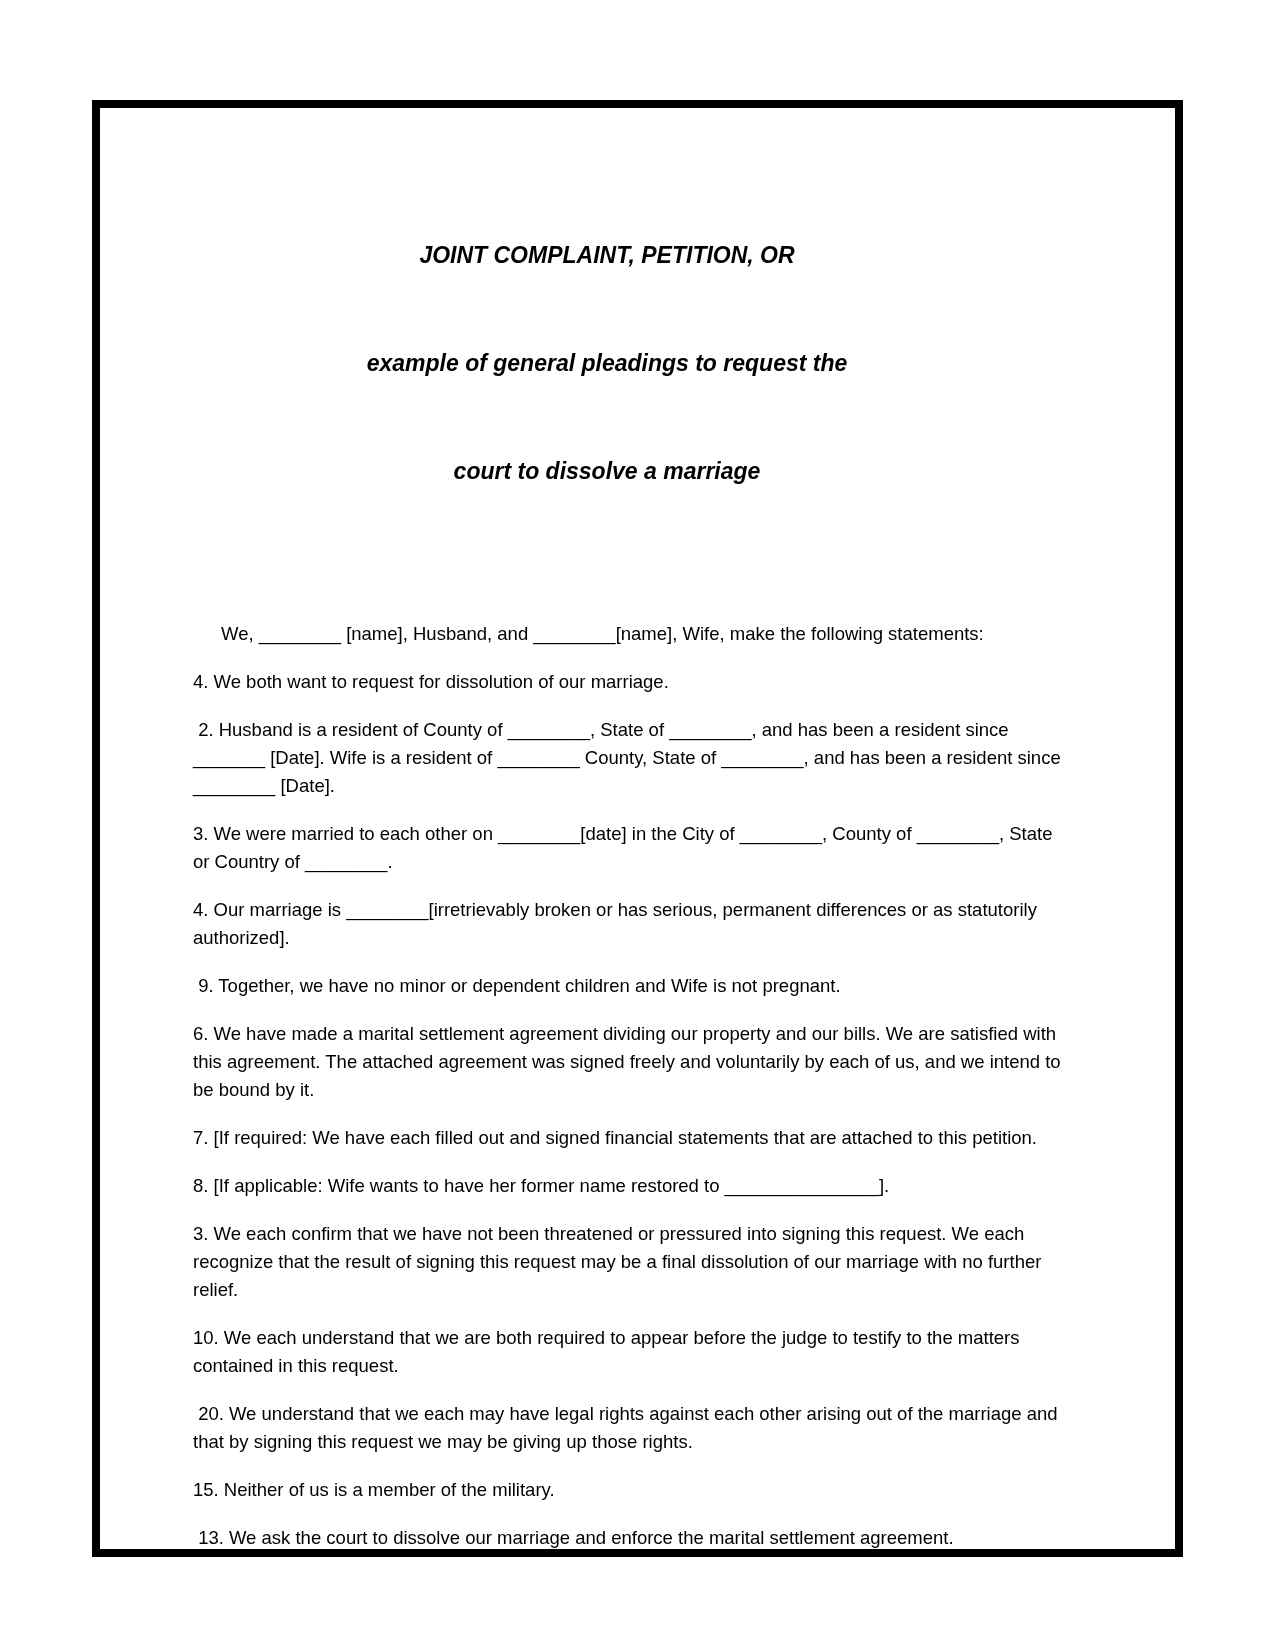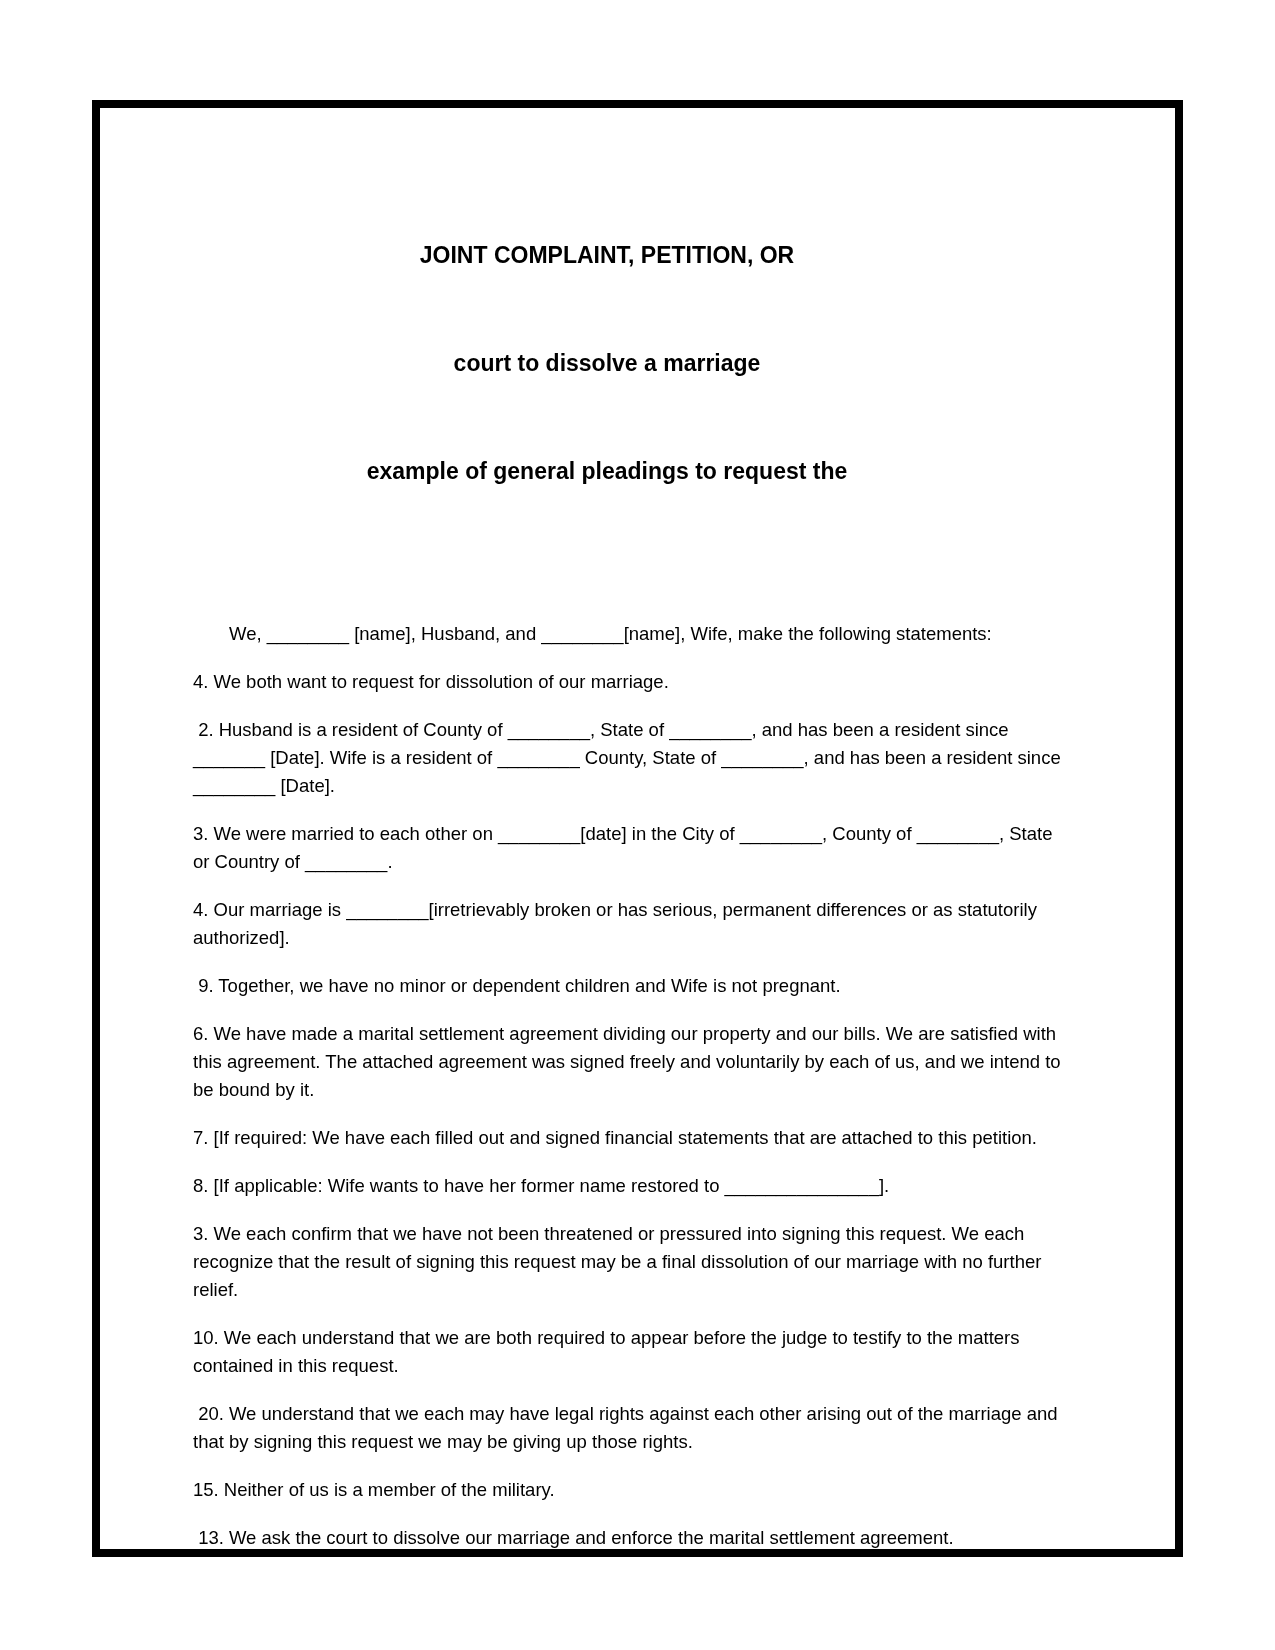--- a/index.html
+++ b/index.html
@@ -30,45 +30,46 @@
   }
   .doc-title {
     width: 1014px;
     margin-left: -93px;
     margin-bottom: 59px;
     text-align: center;
     font-weight: bold;
     font-size: 23px;
     line-height: 36px;
     white-space: pre;
+    font-style: italic;
   }
   .intro {
-    margin: 12px;
+    margin: 4px;
     text-indent: 24px;
     font-size: 18.5px;
     line-height: 28px;
     white-space: pre;
   }
   p.body-par {
     margin: 20px 0 0 0;
     font-size: 18.5px;
     line-height: 28px;
     white-space: pre;
   }
 </style>
 </head>
 <body>
 
 <div class="page-frame">
   <div class="content">
 
     <div class="doc-title">
       <div>JOINT COMPLAINT, PETITION, OR</div>
+      <div>example of general pleadings to request the</div>
       <div>court to dissolve a marriage</div>
-      <div>example of general pleadings to request the</div>
     </div>
 
     <p class="intro">We, ________ [name], Husband, and ________[name], Wife, make the following statements:</p>
 
     <p class="body-par">4. We both want to request for dissolution of our marriage.</p>
     <p class="body-par"> 2. Husband is a resident of County of ________, State of ________, and has been a resident since
 _______ [Date]. Wife is a resident of ________ County, State of ________, and has been a resident since
 ________ [Date].</p>
     <p class="body-par">3. We were married to each other on ________[date] in the City of ________, County of ________, State
 or Country of ________.</p>

